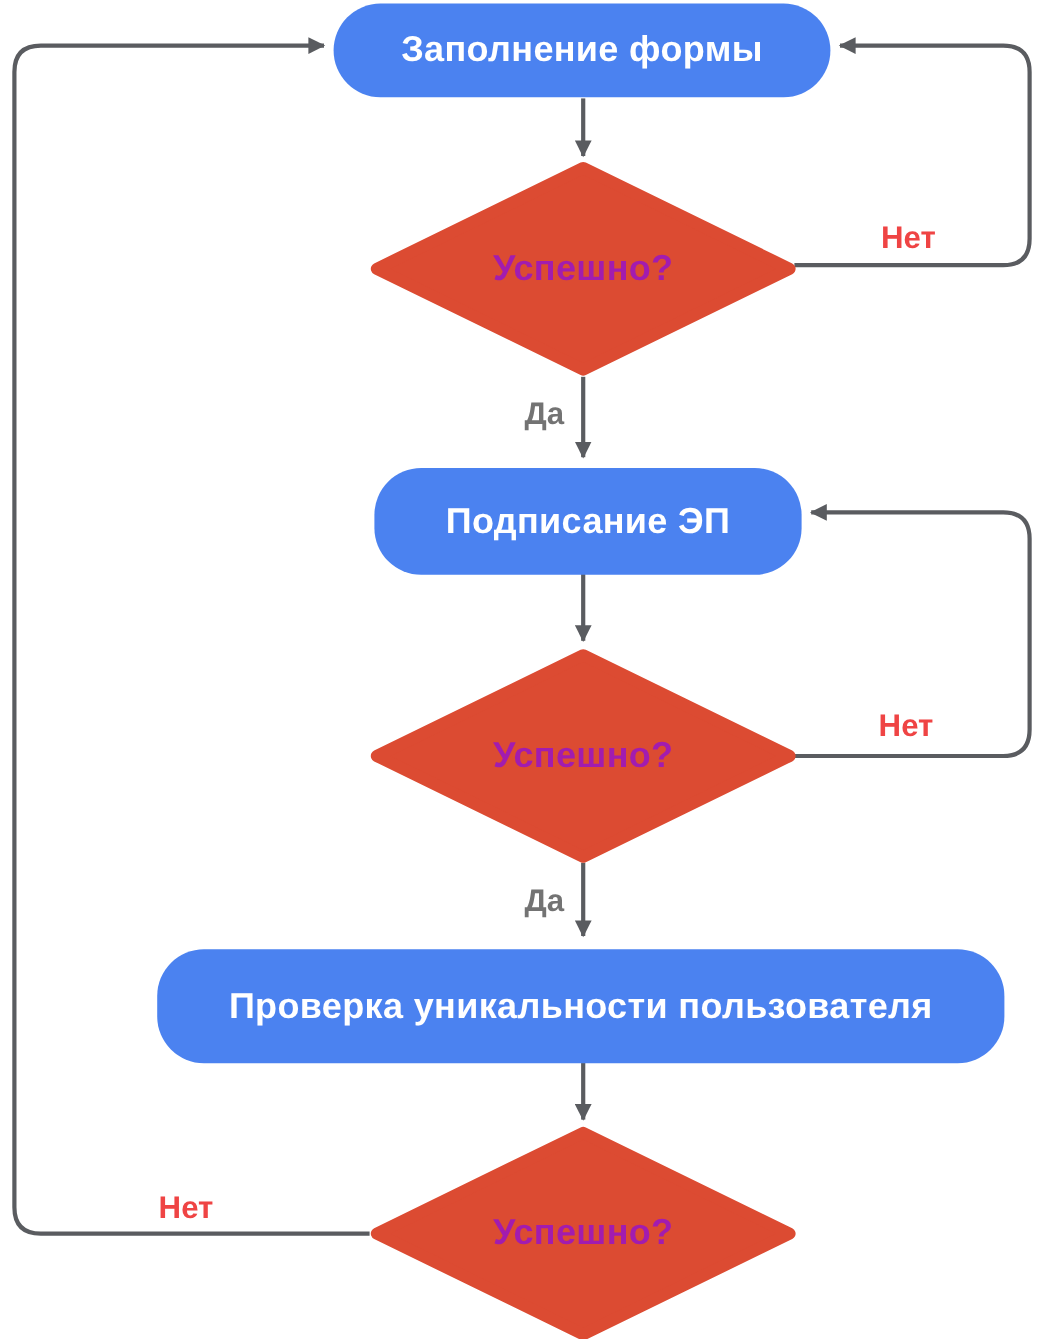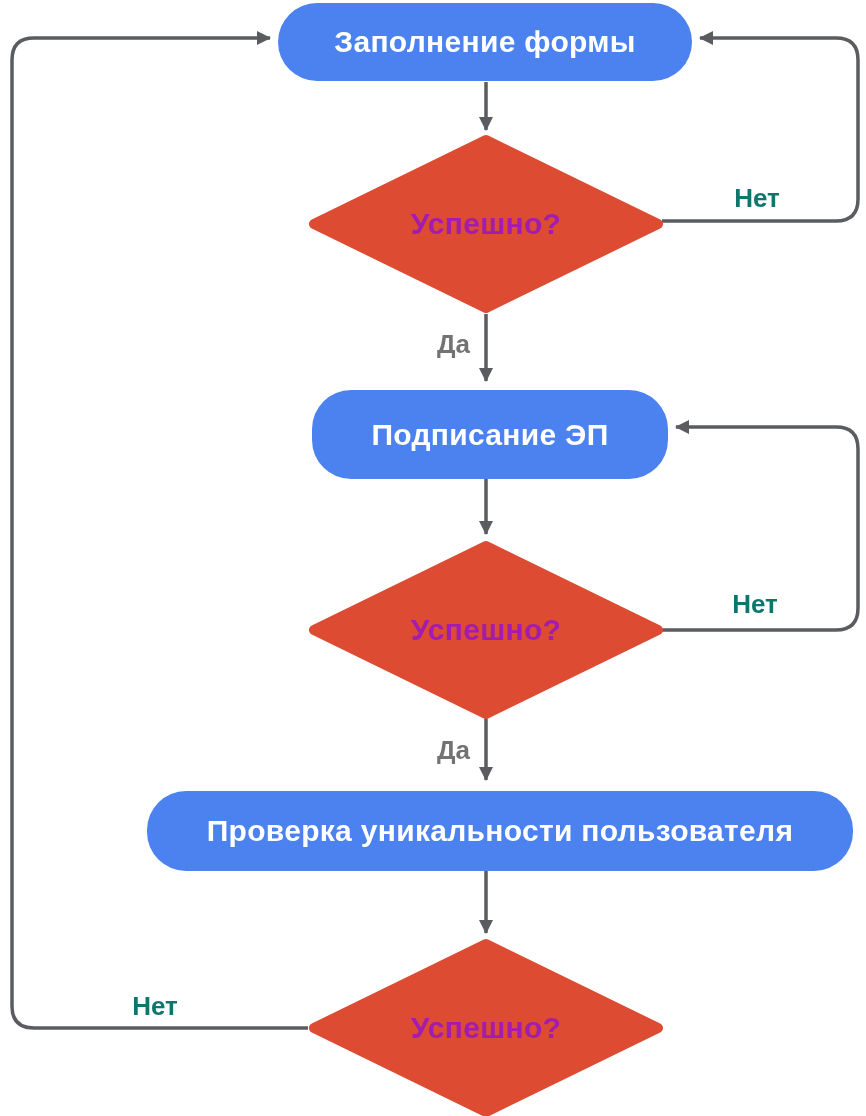--- a/index.html
+++ b/index.html
@@ -60,21 +60,21 @@
     position: absolute;
     font-size: 26px;
     line-height: 28px;
   }
   .edge-label.yes {
     color: #737373;
     font-weight: 700;
     text-align: right;
   }
   .edge-label.no {
-    color: #0f766e;
+    color: #ef4444;
     font-weight: 600;
     text-align: center;
   }
 </style>
 </head>
 <body>
 
 <div class="canvas">
 
   <svg width="866" height="1116" viewBox="0 0 866 1116">
@@ -99,21 +99,21 @@
   </svg>
 
   <div class="pill" style="left:278px; top:3px; width:414px; height:78px;">
     <span>Заполнение формы</span>
   </div>
 
   <div class="pill" style="left:312px; top:390px; width:356px; height:89px;">
     <span>Подписание ЭП</span>
   </div>
 
-  <div class="pill" style="left:147px; top:791px; width:706px; height:80px;">
+  <div class="pill" style="left:131px; top:791px; width:706px; height:95px;">
     <span>Проверка уникальности пользователя</span>
   </div>
 
   <div class="node-label" style="left:314px; top:140px; width:344px; height:168px;">Успешно?</div>
   <div class="node-label" style="left:314px; top:546px; width:344px; height:168px;">Успешно?</div>
   <div class="node-label" style="left:314px; top:944px; width:344px; height:168px;">Успешно?</div>
 
   <div class="edge-label yes" style="left:395px; top:330px; width:75px;">Да</div>
   <div class="edge-label no" style="left:701px; top:184px; width:112px;">Нет</div>
   <div class="edge-label yes" style="left:395px; top:736px; width:75px;">Да</div>

